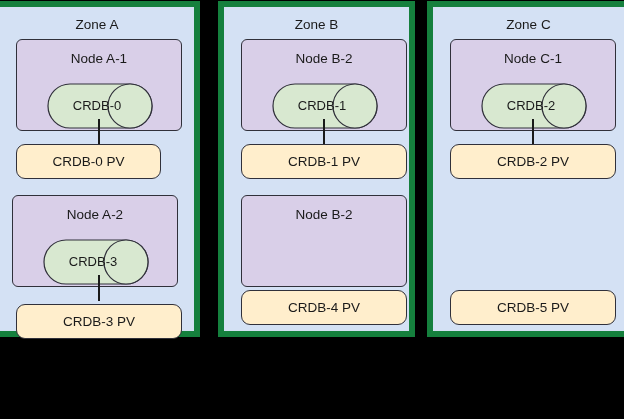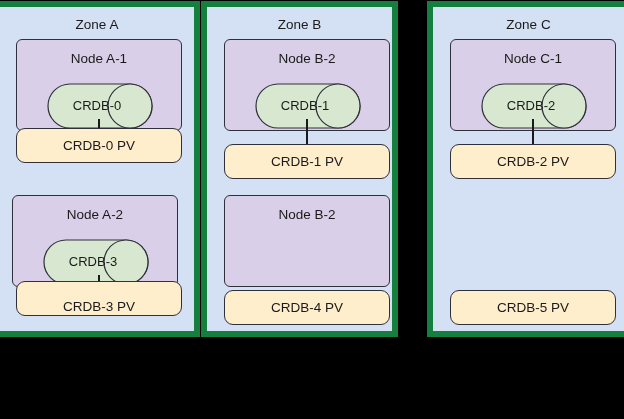--- a/index.html
+++ b/index.html
@@ -25,21 +25,21 @@
   }
   .zone {
     position: absolute;
     top: 1px;
     height: 336px;
     background: #d4e1f4;
     border: 6px solid #15803d;
     box-sizing: border-box;
   }
   #zone-a { left: 0px;   width: 200px; border-left: none; }
-  #zone-b { left: 201px; width: 197px; padding-left: 37px; }
+  #zone-b { left: 218px; width: 197px; padding-left: 37px; }
   #zone-c { left: 427px; width: 197px; border-right: none; }
 
   .zone-title {
     position: absolute;
     left: 0;
     right: 0;
     top: 10px;
     text-align: center;
     font-size: 13.5px;
     color: #1a1a1a;
@@ -120,37 +120,37 @@
       <div class="cylinder" style="left:30px; top:43px;">
         <svg width="106" height="46" viewBox="0 0 106 46">
           <path d="M 23,1 L 83,1 A 22,22 0 0 1 83,45 L 23,45 A 22,22 0 0 1 23,1 Z" fill="#d8e8d0" stroke="#30303a" stroke-width="1.2"></path>
           <ellipse cx="83" cy="23" rx="22" ry="22" fill="#d8e8d0" stroke="#30303a" stroke-width="1.2"></ellipse>
         </svg>
       </div>
       <div class="cyl-label" style="left:46px; top:60px; width:68px;">CRDB-0</div>
     </div>
     <div class="connector" style="left:98px; top:112px; height:26px;"></div>
 
-    <div class="pv" style="left:16px; top:121px; width:166px; height:35px;">
+    <div class="pv" style="left:16px; top:137px; width:145px; height:35px;">
       <span class="pv-label">CRDB-0 PV</span>
     </div>
 
     <div class="node" style="left:12px; top:188px; width:166px; height:92px;">
       <div class="node-title">Node A-2</div>
       <div class="cylinder" style="left:30px; top:43px;">
         <svg width="106" height="46" viewBox="0 0 106 46">
           <path d="M 23,1 L 83,1 A 22,22 0 0 1 83,45 L 23,45 A 22,22 0 0 1 23,1 Z" fill="#d8e8d0" stroke="#30303a" stroke-width="1.2"></path>
           <ellipse cx="83" cy="23" rx="22" ry="22" fill="#d8e8d0" stroke="#30303a" stroke-width="1.2"></ellipse>
         </svg>
       </div>
       <div class="cyl-label" style="left:46px; top:60px; width:68px;">CRDB-3</div>
     </div>
     <div class="connector" style="left:98px; top:268px; height:26px;"></div>
 
-    <div class="pv" style="left:16px; top:274px; width:166px; height:35px;align-items:flex-end;">
+    <div class="pv" style="left:16px; top:297px; width:166px; height:35px;">
       <span class="pv-label">CRDB-3 PV</span>
     </div>
   </div>
 
   <div class="zone" id="zone-b">
     <div class="zone-title">Zone B</div>
 
     <div class="node" style="left:17px; top:32px; width:166px; height:92px;">
       <div class="node-title">Node B-2</div>
       <div class="cylinder" style="left:30px; top:43px;">

